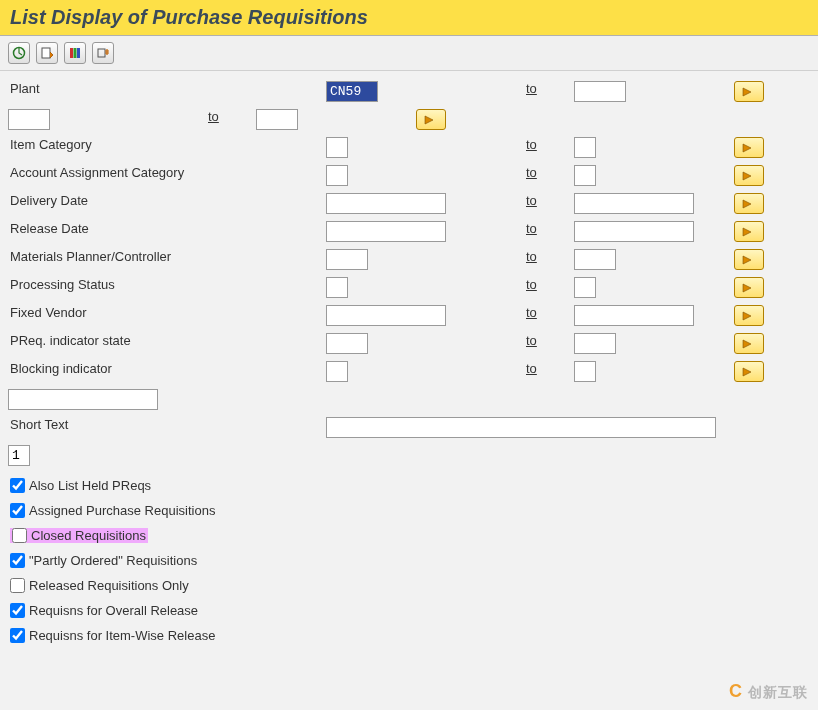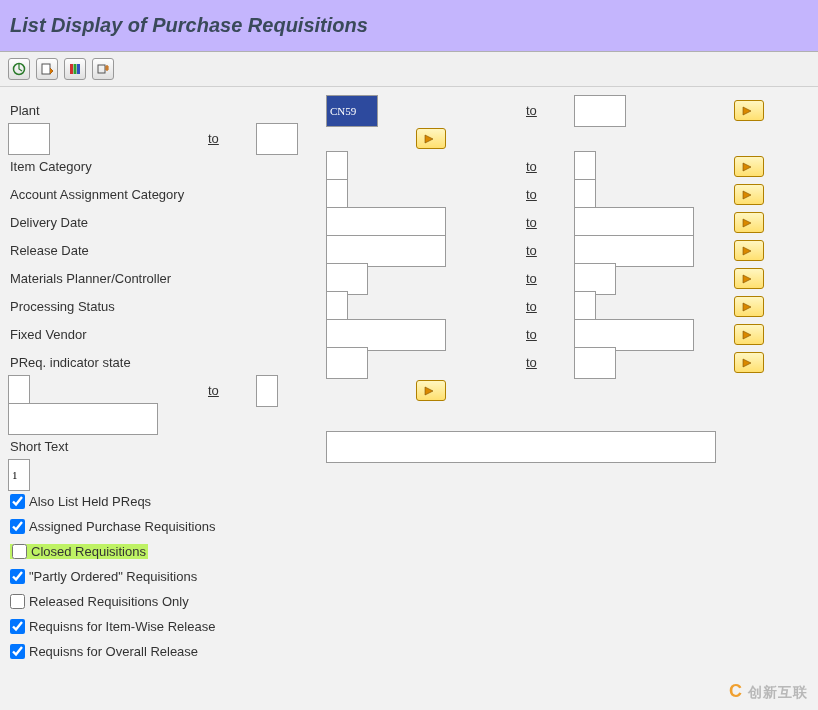--- a/index.html
+++ b/index.html
@@ -9,23 +9,23 @@
     font-family: Arial, sans-serif;
     font-size: 13px;
     background: #f2f2f2;
     color: #333;
     width: 818px;
     height: 710px;
     overflow: hidden;
     position: relative;
   }
   .header {
-    background: #c4b5fd;
+    background: #fde047;
     border-bottom: 1px solid #b0b0b0;
-    padding: 14px 10px;
+    padding: 6px 10px;
   }
   .title {
     font-size: 20px;
     font-weight: bold;
     font-style: italic;
     color: #3a4a5a;
   }
   .toolbar {
     padding: 6px 8px;
     display: flex;
@@ -43,21 +43,20 @@
     display: flex;
     align-items: center;
     justify-content: center;
   }
   .toolbar-btn svg { display:block; }
   .form-area {
     padding: 10px 8px 8px 8px;
   }
   .row {
     display: flex;
-    align-items: center;
     height: 27px;
     margin-bottom: 1px;
   }
   .lbl {
     width: 318px;
     padding-left: 2px;
   }
   .from-col {
     width: 200px;
   }
@@ -70,24 +69,24 @@
     width: 160px;
   }
   .more-col {
     width: 38px;
     display:flex;
     justify-content:flex-start;
   }
   input[type=text], .txt {
     border: 1px solid #9a9a9a;
     background: #fff;
-    height: 32px;
+    height: 21px;
     padding: 1px 3px;
-    font-family: Liberation Serif, serif;
-    font-size: 11px;
+    font-family: Liberation Mono, monospace;
+    font-size: 13px;
   }
   .w-tiny { width: 22px; }
   .w-xs   { width: 42px; }
   .w-sm   { width: 52px; }
   .w-md   { width: 120px; }
   .w-lg   { width: 150px; }
   .w-shorttext { width: 390px; }
   .selected-input {
     background: #2d4a9e !important;
     color: #fff !important;
@@ -110,21 +109,21 @@
     align-items:center;
     height:25px;
     padding-left:2px;
   }
   .checkbox-row input[type=checkbox]{
     width:15px;
     height:15px;
     margin:0 4px 0 0;
   }
   .hl {
-    background: #bef264;
+    background: #f0abfc;
     padding: 0 2px;
     display:inline-flex;
     align-items:center;
   }
   .watermark {
     position:absolute;
     right:10px;
     bottom:8px;
     font-size:14px;
     font-weight:bold;
@@ -303,20 +302,21 @@
     <div class="more-col">
         <div class="more-btn">
           <svg width="14" height="10">
             <path d="M1 1 L9 5 L1 9 Z" fill="#d98800" stroke="#805000" stroke-width="0.6"></path>
           </svg>
         </div>
       </div>
   </div>
 
   <div class="row">
+    <div class="lbl">Blocking indicator</div>
     <div class="from-col"><input type="text" class="txt w-tiny" style=""></div>
     <div class="to-lbl">to</div>
     <div class="to-col"><input type="text" class="txt w-tiny" style=""></div>
     <div class="more-col">
         <div class="more-btn">
           <svg width="14" height="10">
             <path d="M1 1 L9 5 L1 9 Z" fill="#d98800" stroke="#805000" stroke-width="0.6"></path>
           </svg>
         </div>
       </div>
@@ -352,25 +352,25 @@
   <div class="checkbox-row">
     <input type="checkbox" checked="" style="">
     <span>"Partly Ordered" Requisitions</span>
   </div>
   <div class="checkbox-row">
     <input type="checkbox" style="">
     <span>Released Requisitions Only</span>
   </div>
   <div class="checkbox-row">
     <input type="checkbox" checked="" style="">
+    <span>Requisns for Overall Release</span>
+  </div>
+  <div class="checkbox-row">
+    <input type="checkbox" checked="" style="">
     <span>Requisns for Item-Wise Release</span>
-  </div>
-  <div class="checkbox-row">
-    <input type="checkbox" checked="" style="">
-    <span>Requisns for Overall Release</span>
   </div>
 
 </div>
 
 <div class="watermark">
   <span class="orange">C</span>
   <span>创新互联</span>
 </div>
 
 </body></html>

